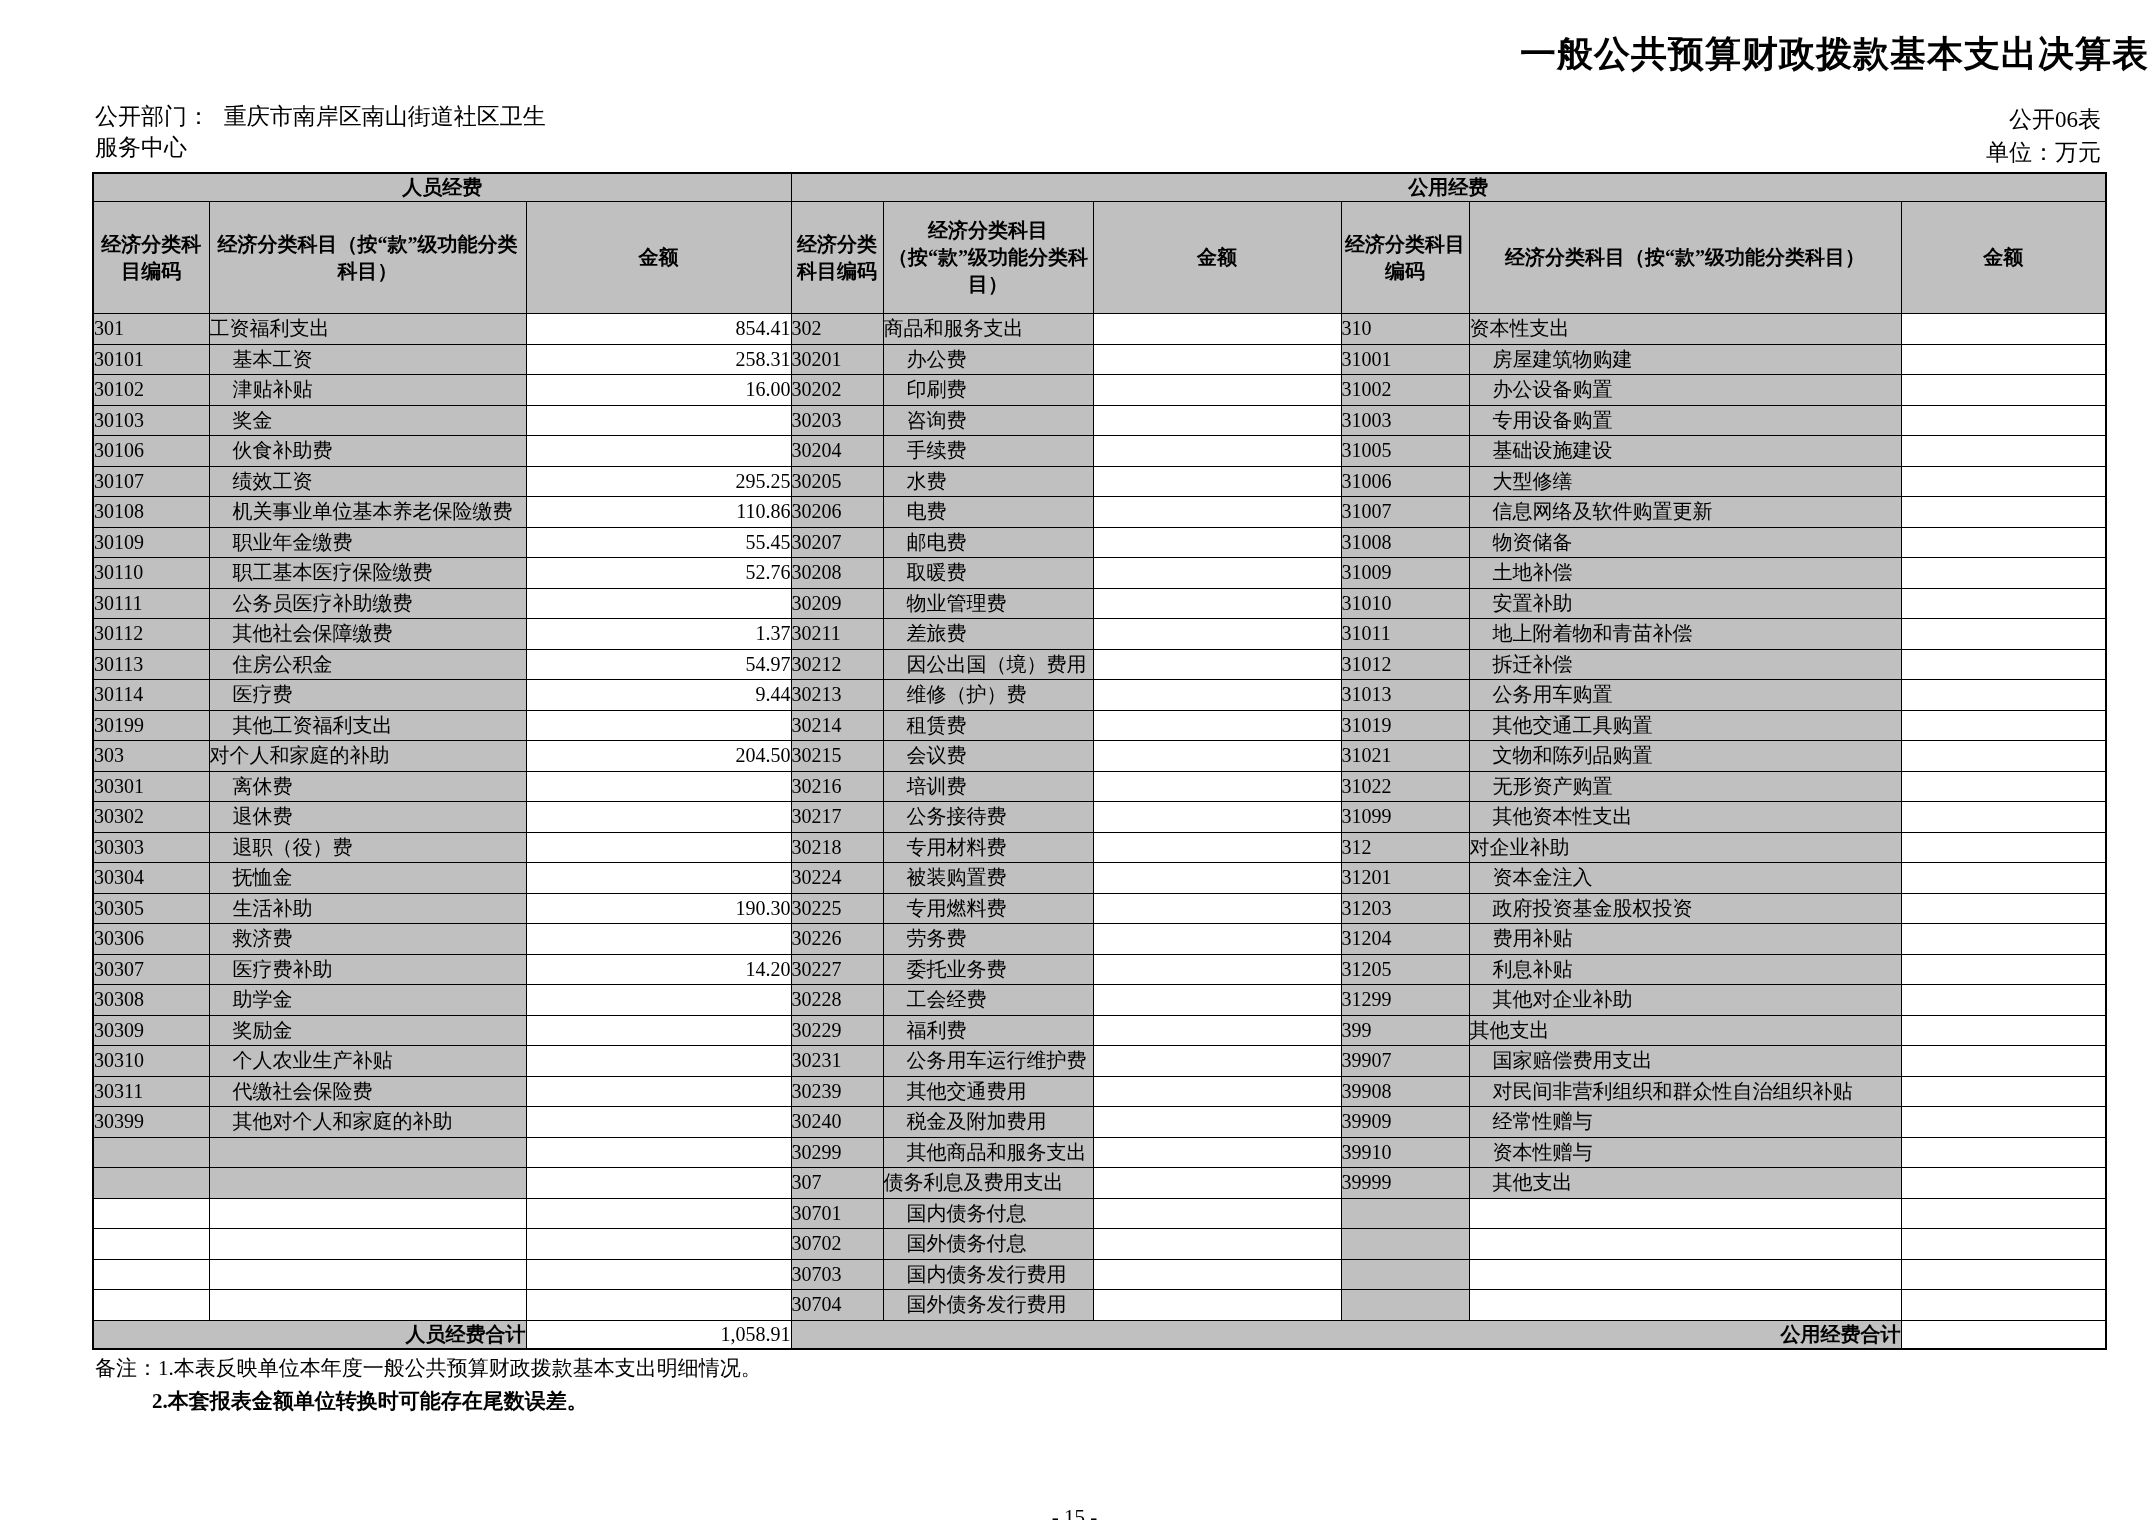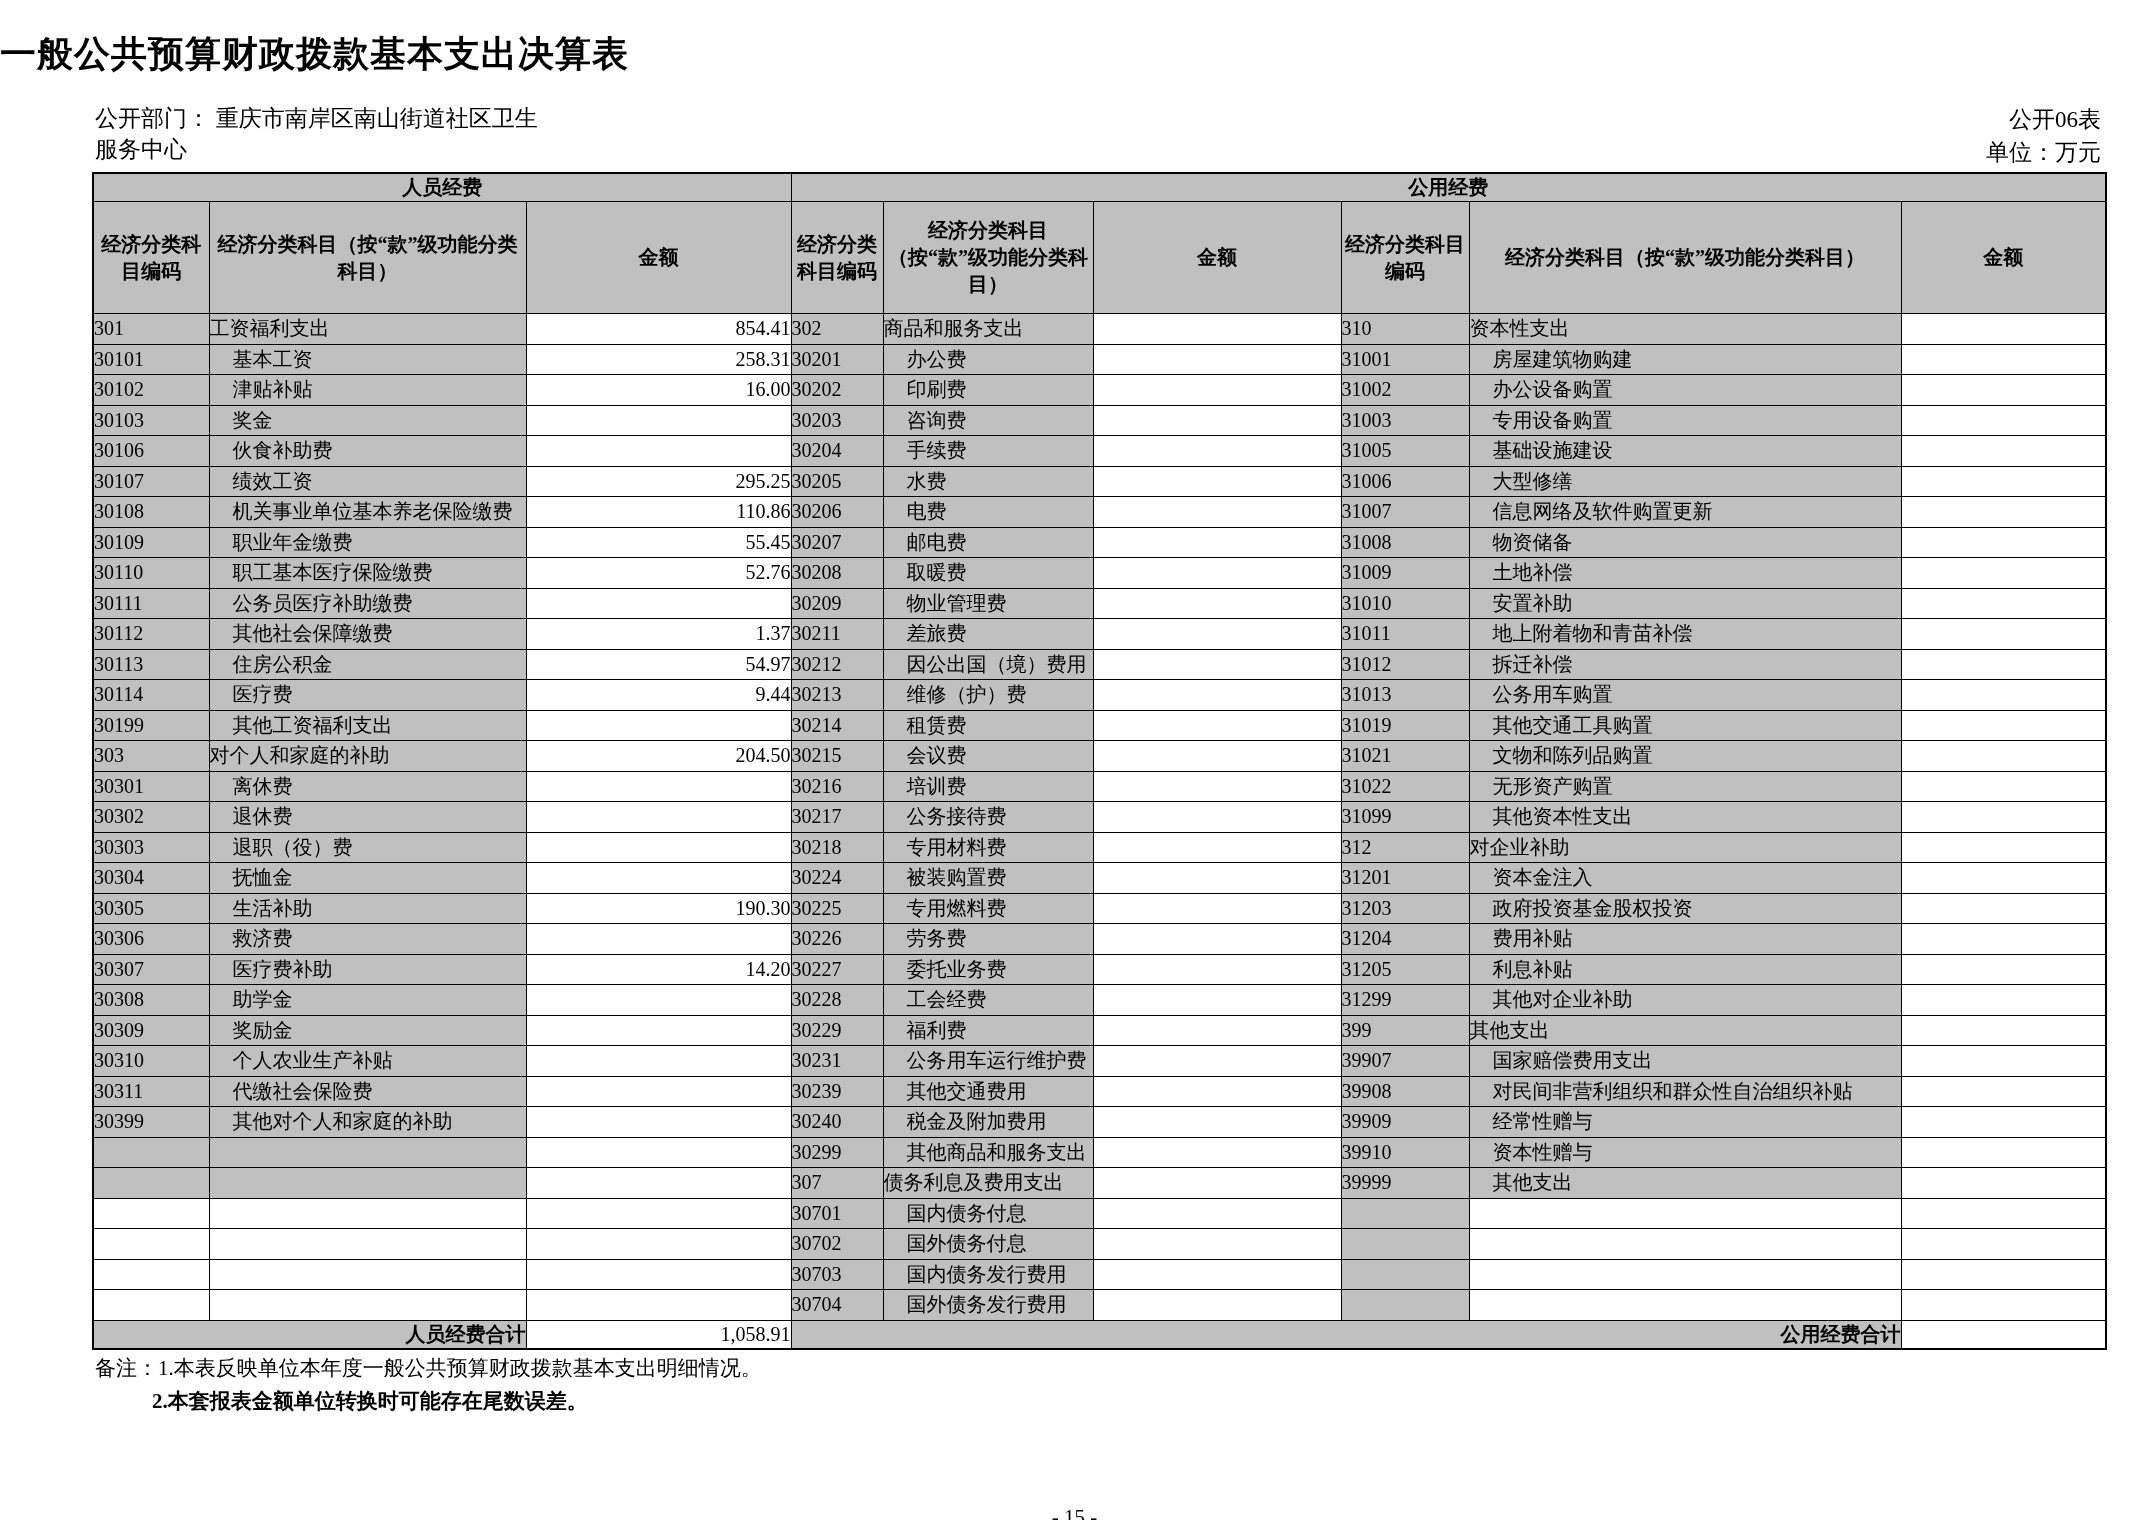--- a/index.html
+++ b/index.html
@@ -11,27 +11,27 @@
   #page{
     position:relative;
     width:2149px;height:1520px;
     background:#ffffff;
     font-family:"Liberation Serif","DejaVu Serif",serif;
     color:#000;
     overflow:hidden;
   }
   .page-title{
     position:absolute;top:30px;left:0;width:100%;
-    text-align:left;
+    text-align:right;
     font-size:36px;font-weight:bold;
     letter-spacing:1px;
   }
   .dept-block{
     position:absolute;left:95px;top:103px;
-    font-size:23px;line-height:31px;
+    font-size:23px;line-height:31px;font-family:Liberation Mono, monospace;
   }
   .meta-block{
     position:absolute;right:48px;top:103px;
     text-align:right;font-size:23px;line-height:33px;
   }
   table.budget{
     position:absolute;left:92px;top:172px;
     width:2013px;
     border-collapse:collapse;
     table-layout:fixed;

